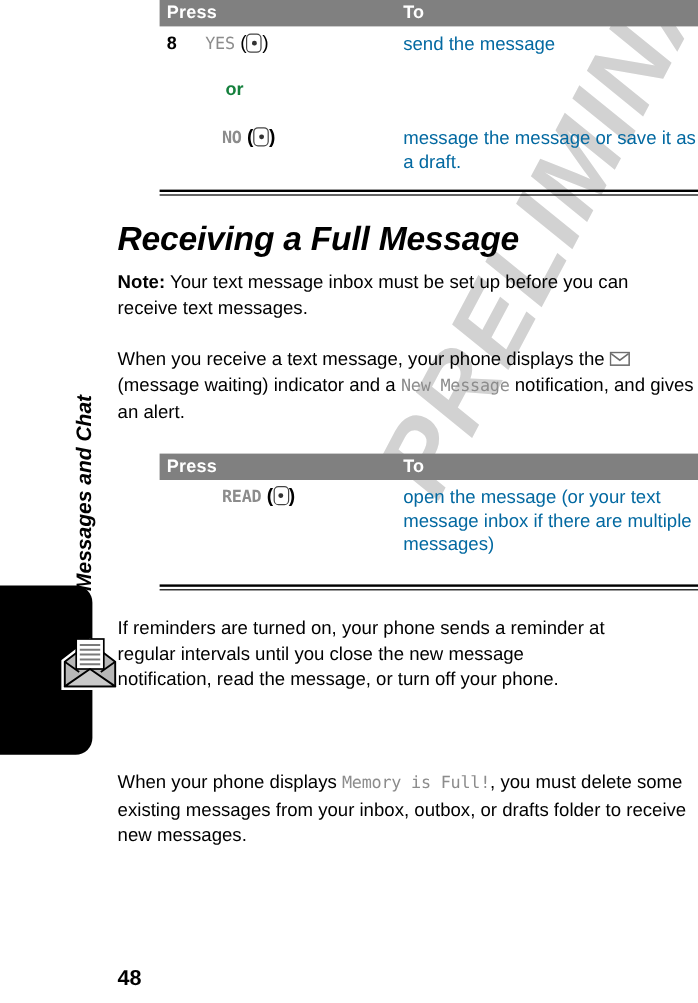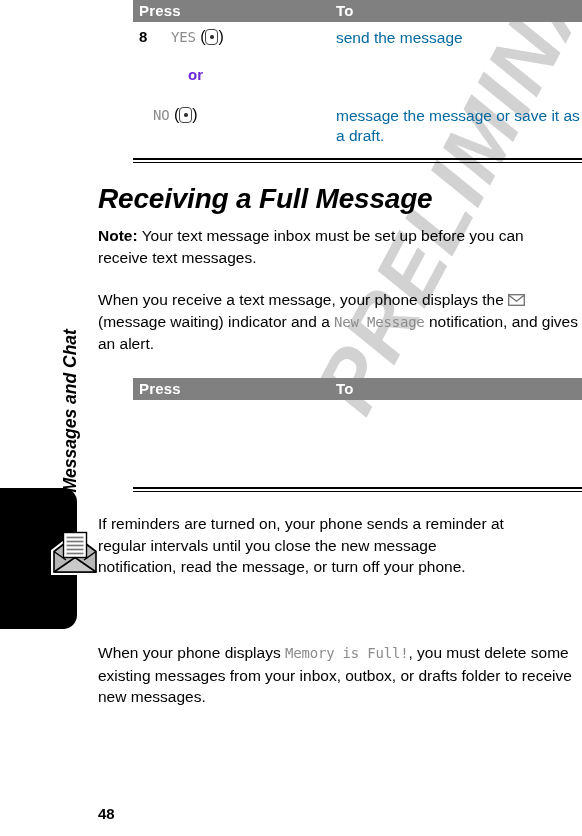--- a/index.html
+++ b/index.html
@@ -61,21 +61,21 @@
   #tab-envelope{
     position:absolute;
     left:51px; top:531px;
     width:48px; height:44px;
   }
 
   
   #page-number{
     position:absolute;
     left:98px; top:805px;
-    font-size:15px;
+    font-size:18px;
     font-weight:bold;
     color:#000;
     z-index:3;
   }
 
   
   #content{
     position:absolute;
     left:0; top:0; width:582px; height:836px;
     z-index:2;
@@ -121,34 +121,34 @@
     font-weight:bold;
     color:#000;
   }
   .keyseq{
     position:absolute;
     left:38px;
     white-space:nowrap;
     font-size:15px;
     color:#000;
   }
-  .keyseq.noindent{ left:20px; }
+  .keyseq.noindent{ left:52px;font-weight:bold; }
 
   .disp{
     font-family:"DejaVu Sans Mono", monospace;
     color:#8c8c8c;
     font-size:14px;
     letter-spacing:-0.2px;
   }
   .or-word{
     position:absolute;
     left:55px;
     font-size:15px;
     font-weight:bold;
-    color:#6d28d9;
+    color:#15803d;
   }
 
   
   .keyglyph{
     display:inline-block;
     position:relative;
     width:11px; height:14px;
     border:1.6px solid #444;
     border-radius:4px;
     vertical-align:-3px;
@@ -260,20 +260,26 @@
 
   <div class="para" style="left:98px; top:225px; width:478px;">
     <b>Note:</b><span> </span><span>Your text message inbox must be set up before you can receive text messages.</span>
   </div>
 
   <div class="proc-table" style="top:378px;">
     <div class="tbl-head">
       <span class="th th-press">Press</span>
       <span class="th th-to">To</span>
     </div>
+    <div class="tbl-body" style="height:84px;">
+      <div class="trow">
+        <span class="keyseq noindent" style="top:5px;"><span class="disp">READ</span><span class="paren"> (</span><span class="keyglyph"></span><span class="paren">)</span></span>
+        <span class="cell-to" style="top:5px;">open the message (or your text message inbox if there are multiple messages)</span>
+      </div>
+    </div>
   </div>
   <div class="dblrule" style="top:487px;">
     <div class="r1"></div>
       <div class="r2"></div>
   </div>
 
   <div class="para" style="left:98px; top:642px; width:480px;">
     <span>When your phone displays</span>
     <span class="disp">Memory is Full!</span><span>, you must delete some existing messages from your inbox, outbox, or drafts folder to receive new messages.</span>
   </div>

